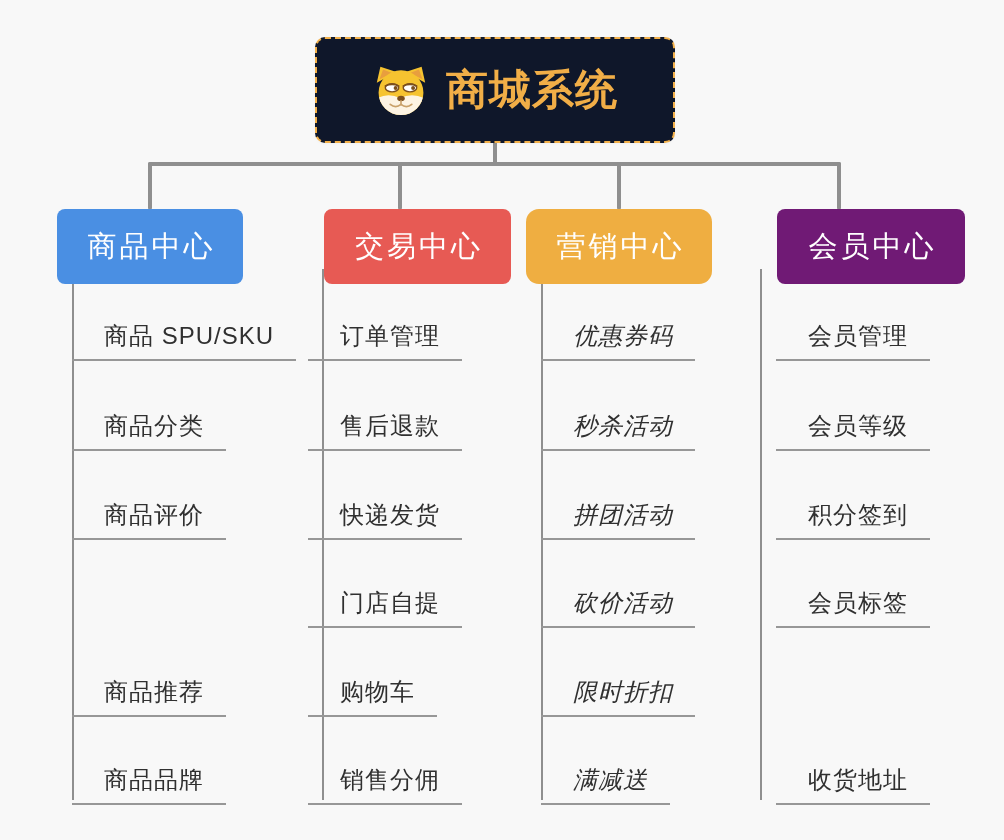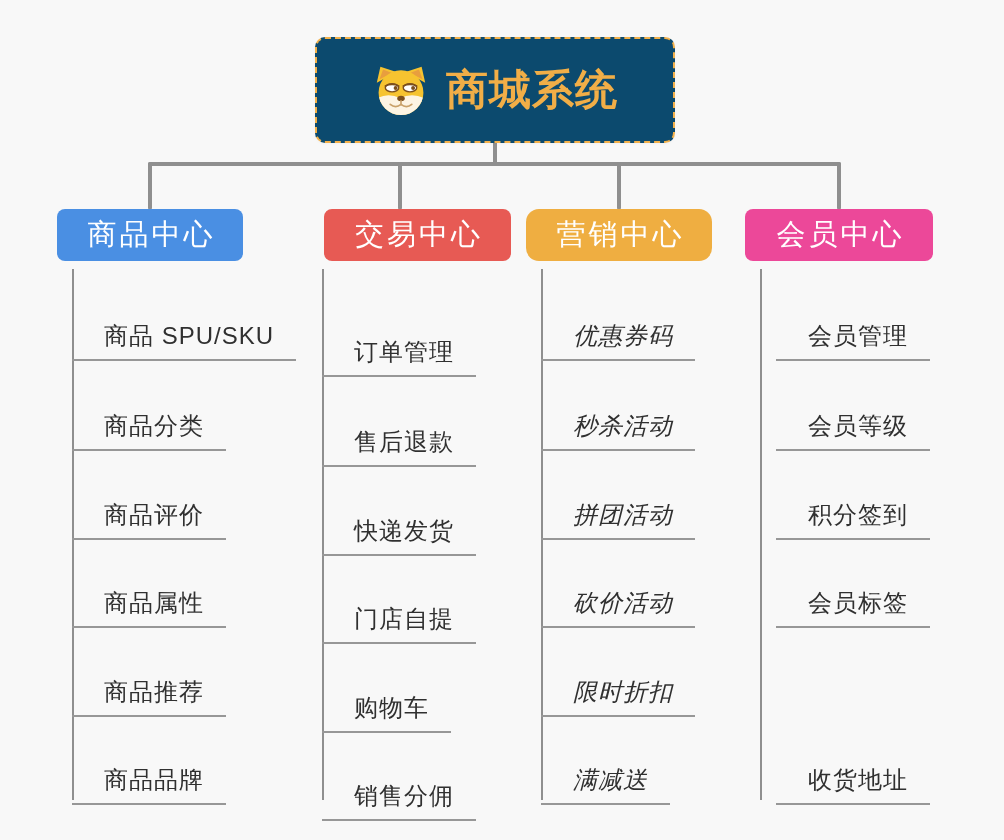--- a/index.html
+++ b/index.html
@@ -11,21 +11,21 @@
     position:relative;
     width:1004px;height:840px;
     background:#f8f8f8;
     overflow:hidden;
   }
 
   
   .root-node{
     position:absolute;left:315px;top:37px;
     width:360px;height:106px;
-    background:#0c4a6e;
+    background:#0f172a;
     border:2px dashed #f3b14b;
     border-radius:10px;
     box-sizing:border-box;
     display:flex;align-items:center;justify-content:center;
     gap:16px;
     box-shadow:0 1px 3px rgba(0,0,0,0.03);
   }
   .root-title{
     font-size:42px;
     font-weight:600;
@@ -45,21 +45,21 @@
   .drop.d2{left:617px;}
   .drop.d3{left:837px;}
   .col-line{top:269px;width:2px;height:531px;}
   .col-line.c0{left:72px;}
   .col-line.c1{left:322px;}
   .col-line.c2{left:541px;}
   .col-line.c3{left:760px;}
 
   
   .branch-node{
-    position:absolute;top:209px;height:52px;
+    position:absolute;top:209px;height:75px;
     border-radius:8px;
     display:flex;align-items:center;justify-content:center;
     color:#ffffff;
     font-size:29px;
     letter-spacing:3px;
     text-indent:3px;
     white-space:nowrap;
   }
   .branch-node.b0{left:57px;width:186px;}
   .branch-node.b1{left:324px;width:187px;}
@@ -73,21 +73,21 @@
     width:max-content;
     padding:0 22px 6px 32px;
     height:34px;line-height:34px;
     font-size:24px;
     letter-spacing:1px;
     color:#303030;
     border-bottom:2px solid #979797;
     white-space:nowrap;
   }
   .leaf.lc0{left:72px;}
-  .leaf.lc1{left:322px;margin-top:16px;}
+  .leaf.lc1{left:308px;}
   .leaf.lc2{left:541px;font-style:italic;}
   .leaf.lc3{left:776px;}
   .leaf.r0{top:319px;}
   .leaf.r1{top:409px;}
   .leaf.r2{top:498px;}
   .leaf.r3{top:586px;}
   .leaf.r4{top:675px;}
   .leaf.r5{top:763px;text-align:center;}
 </style>
 </head>
@@ -138,28 +138,27 @@
 
   <div class="branch-node b0" style="background-color: rgb(74, 143, 227);">
     <span>商品中心</span>
   </div>
   <div class="branch-node b1" style="background-color: rgb(231, 90, 84);">
     <span>交易中心</span>
   </div>
   <div class="branch-node b2" style="background-color: rgb(239, 174, 65); border-radius: 13px;">
     <span>营销中心</span>
   </div>
-  <div class="branch-node b3" style="background-color: #ec4899;">
+  <div class="branch-node b3" style="background-color: #701a75; margin-left: 32px;">
     <span>会员中心</span>
   </div>
 
   <div class="leaf lc0 r0">商品 SPU/SKU</div>
   <div class="leaf lc0 r1">商品分类</div>
   <div class="leaf lc0 r2">商品评价</div>
-  <div class="leaf lc0 r3">商品属性</div>
   <div class="leaf lc0 r4">商品推荐</div>
   <div class="leaf lc0 r5">商品品牌</div>
 
   <div class="leaf lc1 r0">订单管理</div>
   <div class="leaf lc1 r1">售后退款</div>
   <div class="leaf lc1 r2">快递发货</div>
   <div class="leaf lc1 r3">门店自提</div>
   <div class="leaf lc1 r4">购物车</div>
   <div class="leaf lc1 r5">销售分佣</div>
 

